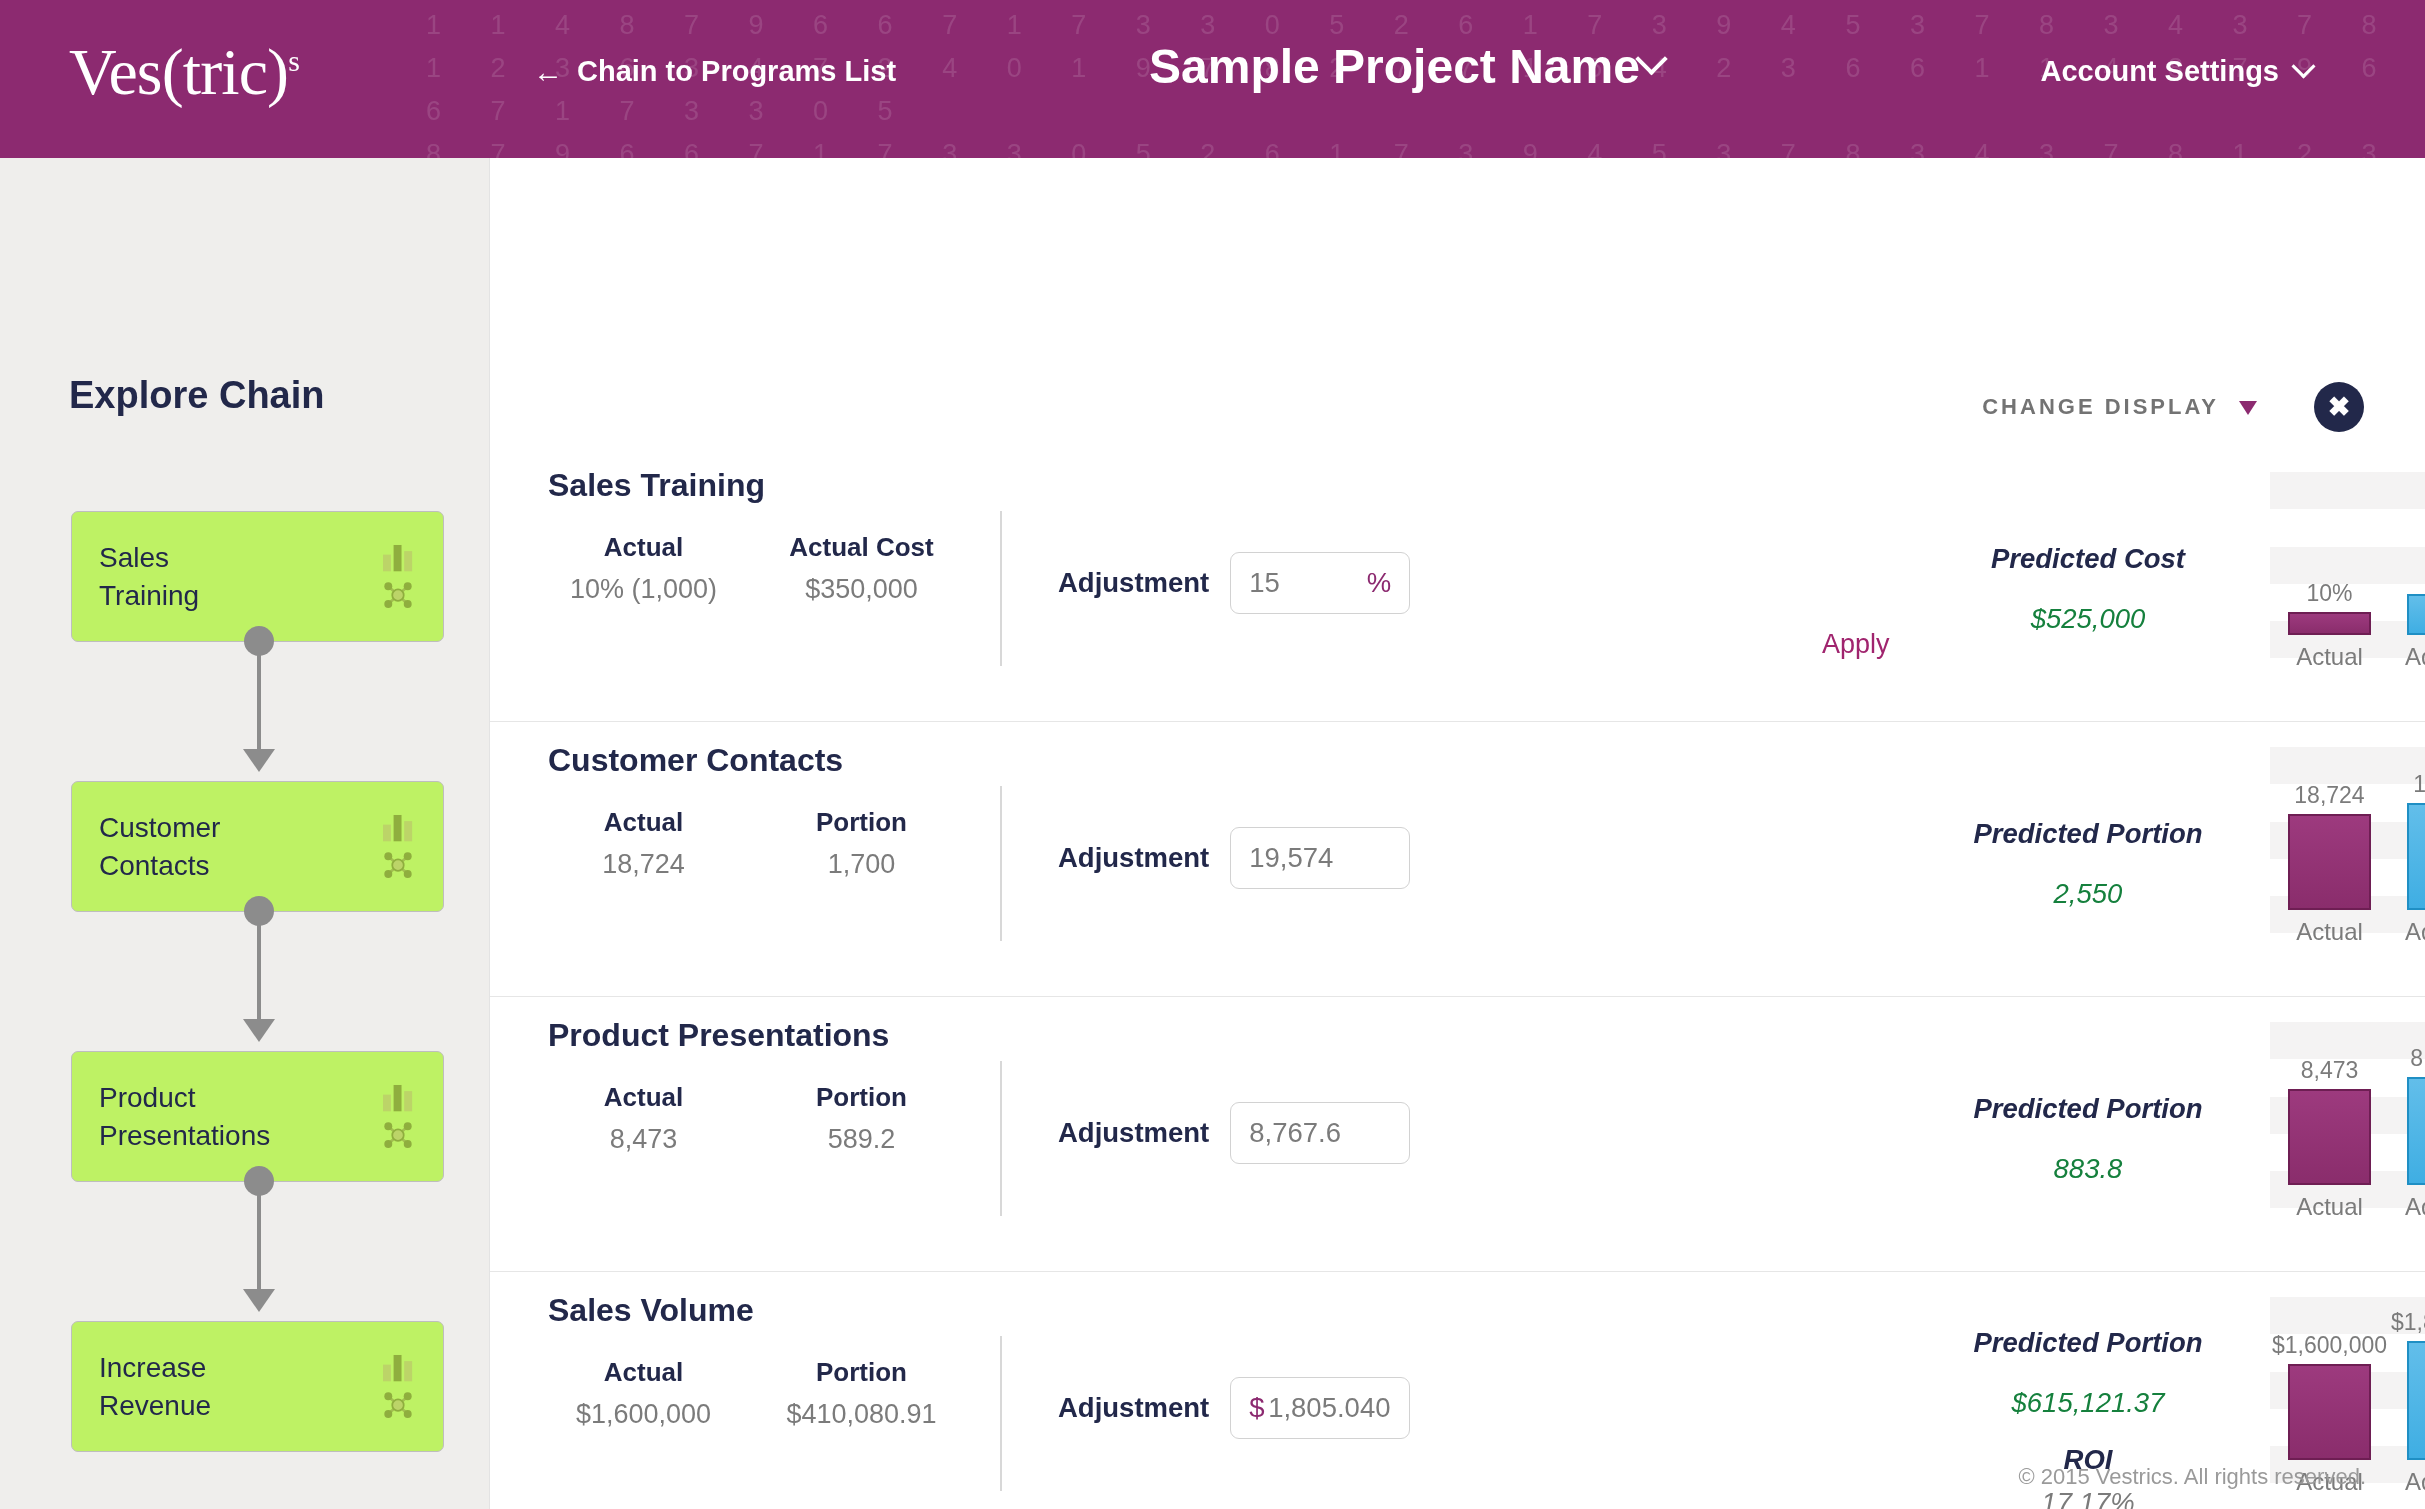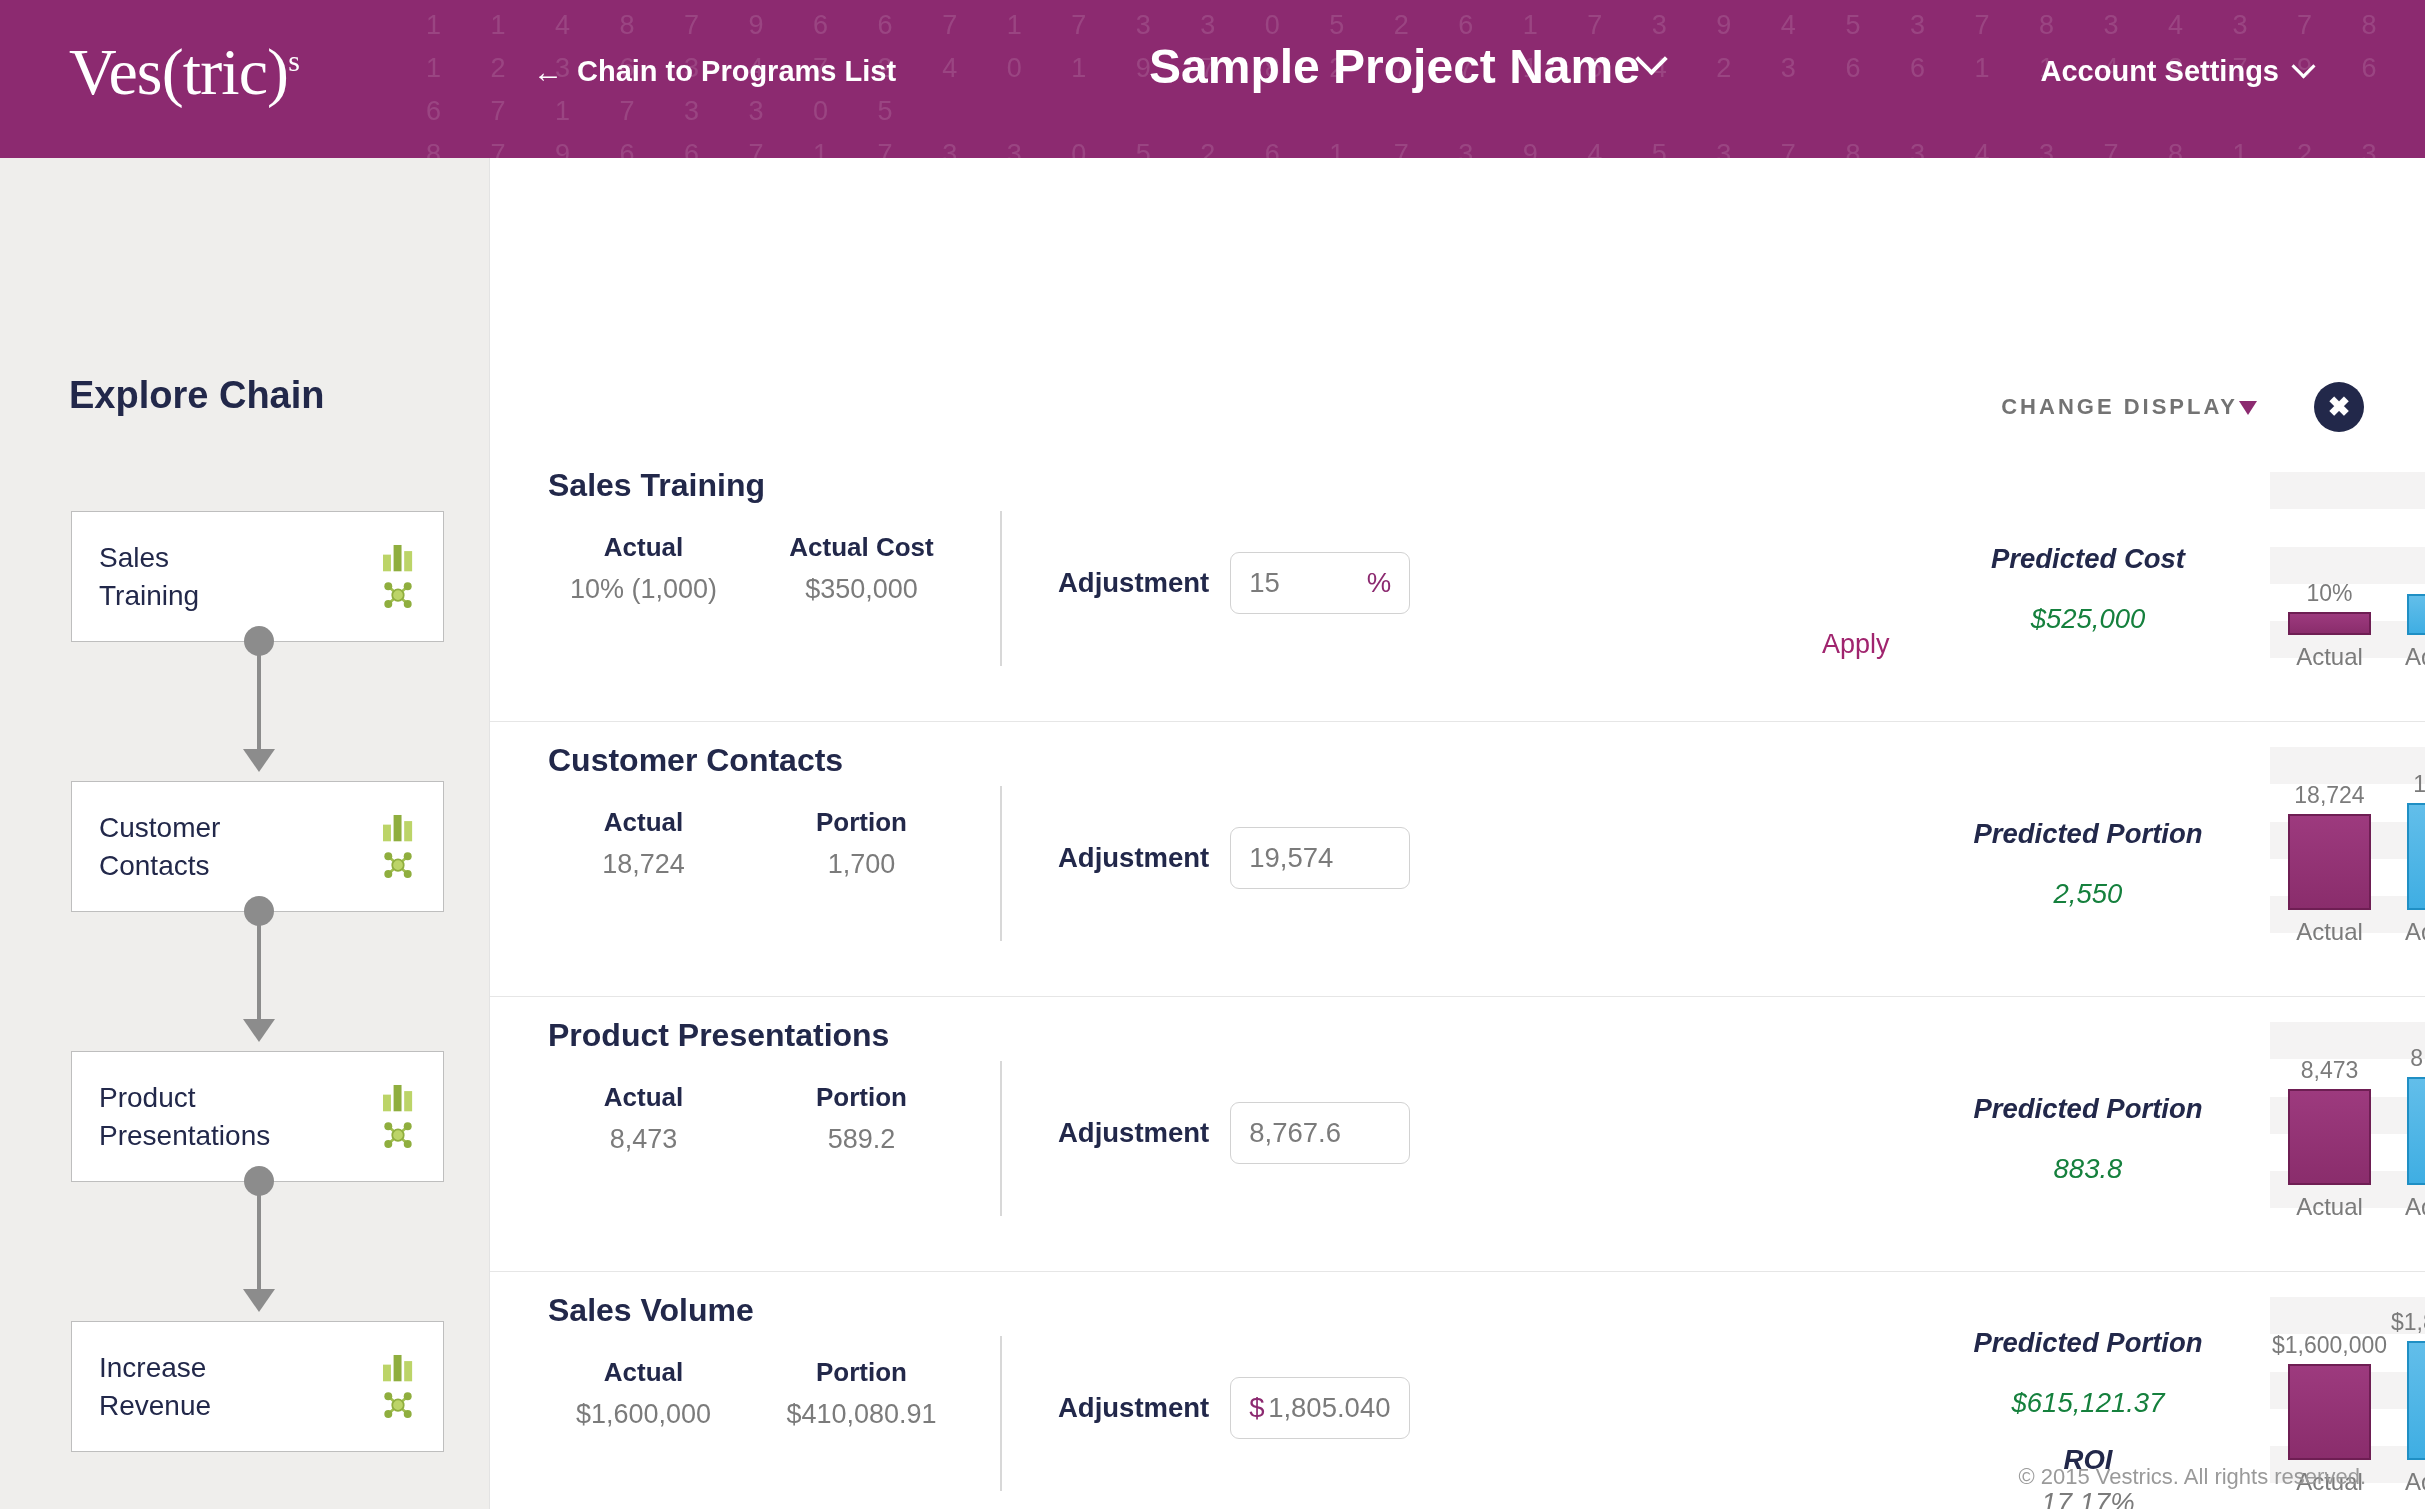--- a/index.html
+++ b/index.html
@@ -109,23 +109,23 @@
     position: absolute;
     left: 69px; top: 216px;
     font-size: 38px;
     font-weight: bold;
     color: #22284A;
   }
   .chain { position: absolute; left: 71px; top: 353px; width: 373px; }
   .chain-card {
     position: relative;
     width: 373px; height: 131px;
-    background: #ffffff;
+    background: #bef264;
     border: 1.8px solid #BEBEBE;
-    border-radius: 0;
+    border-radius: 7px;
     display: flex;
     align-items: center;
     padding: 0 27px;
     cursor: pointer;
   }
   .chain-label {
     font-size: 28px;
     color: #22284A;
     line-height: 1.33;
     font-weight: 400;
@@ -176,21 +176,21 @@
     border-left: 0.9px solid #E3E3E3;
   }
   .change-display {
     position: absolute;
     right: 169px; top: 249px;
     transform: translateY(-50%);
     color: #737373;
     font-size: 22px;
     font-weight: bold;
     letter-spacing: 3px;
-    display: flex; align-items: center; gap: 1px;
+    display: flex; align-items: center; gap: 20px;
     cursor: pointer;
   }
   .tri-down {
     width: 0; height: 0;
     border-left: 9.8px solid transparent;
     border-right: 9.8px solid transparent;
     border-top: 14px solid #8C2A70;
     margin-top: 2.7px;
   }
   .close-btn {

